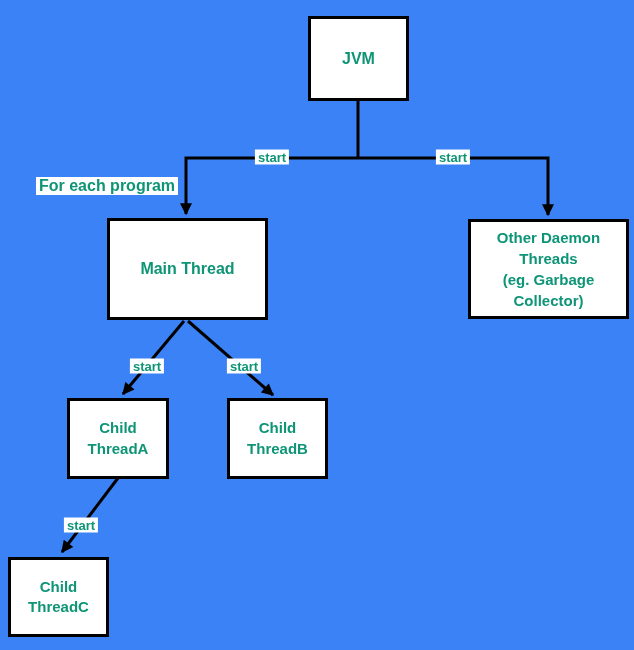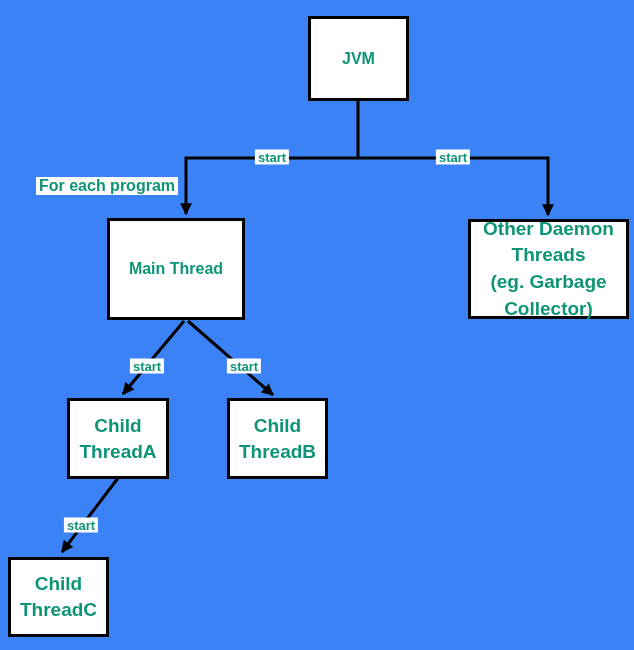--- a/index.html
+++ b/index.html
@@ -28,27 +28,27 @@
   .node {
     position: absolute;
     border: 3px solid #000000;
     background: #ffffff;
     display: flex;
     align-items: center;
     justify-content: center;
     text-align: center;
     color: #0e9476;
     font-weight: bold;
-    font-size: 19px;
+    font-size: 15px;
     line-height: 1.35;
     white-space: pre-line;
   }
 
   .node-jvm     { left: 308px; top: 16px;  width: 101px; height: 85px; font-size: 16px; }
-  .node-main    { left: 107px; top: 218px; width: 138px; height: 102px; font-size: 16px; }
+  .node-main    { left: 107px; top: 218px; width: 161px; height: 102px; font-size: 16px; }
   .node-daemon  { left: 468px; top: 219px; width: 161px; height: 100px; line-height: 1.4; }
   .node-child-a { left: 67px;  top: 398px; width: 102px; height: 81px; }
   .node-child-b { left: 227px; top: 398px; width: 101px; height: 81px; }
   .node-child-c { left: 8px;   top: 557px; width: 101px; height: 80px; }
 
   .edge-label {
     position: absolute;
     transform: translate(-50%, -50%);
     background: #ffffff;
     color: #0e9476;

